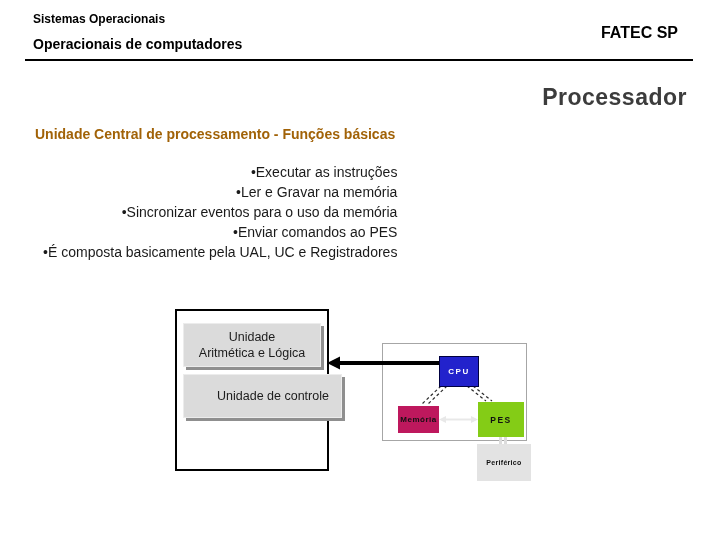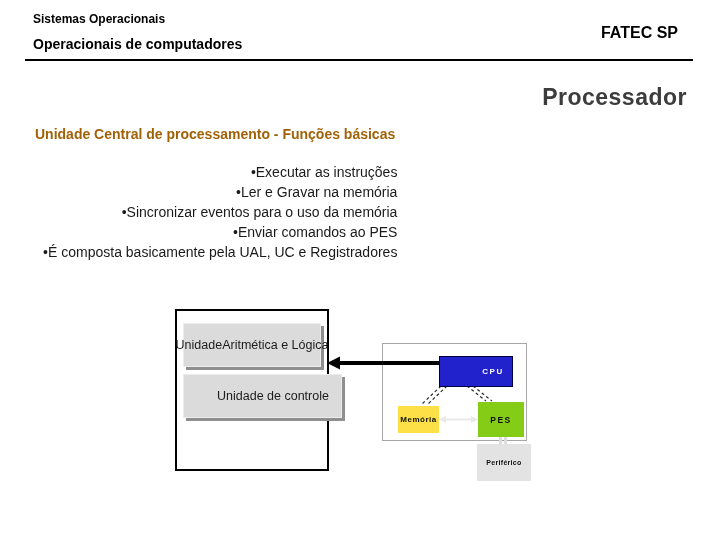--- a/index.html
+++ b/index.html
@@ -57,21 +57,21 @@
   .outer-box {
     position: absolute; left: 175px; top: 309px;
     width: 150px; height: 158px;
     background: #ffffff; border: 2px solid #000000;
     z-index: 1;
   }
   .comp {
     position: absolute; left: 6px; width: 136px;
     background: #dbdbdb; border: 1px solid #ececec;
     box-shadow: 3px 3px 0 #8f8f8f;
-    display: flex; 
+    display: flex; flex-direction: column;
     align-items: center; justify-content: center;
     font-size: 12.5px; color: #1c1c1c; text-align: center;
     line-height: 1.3;
   }
   .comp span { display: block; white-space: nowrap; }
   .comp-ual { top: 12px; height: 42px; }
   .comp-uc  { top: 63px; height: 42px; padding-left: 21px; }
   .comp-reg { top: 113px; height: 36px; }
 
   
@@ -86,25 +86,25 @@
     z-index: 2; pointer-events: none;
   }
   .node {
     position: absolute; z-index: 3;
     display: flex; align-items: center; justify-content: center;
     font-weight: bold; text-align: center;
   }
   .node-cpu {
     left: 439px; top: 356px; width: 38px; height: 29px;
     background: #2222cc; border: 1px solid #000040;
-    color: #ffffff; font-size: 8px; letter-spacing: 1.5px; padding-left: 34px;
+    color: #ffffff; font-size: 8px; letter-spacing: 1.5px;
   }
   .node-mem {
     left: 398px; top: 406px; width: 41px; height: 27px;
-    background: #fde047; color: #111; font-size: 8px; letter-spacing: 0.5px;
+    background: #be185d; color: #111; font-size: 8px; letter-spacing: 0.5px;
   }
   .node-pes {
     left: 478px; top: 402px; width: 46px; height: 35px;
     background: #84cc16; color: #111; font-size: 8.5px; letter-spacing: 1.5px;
   }
   .node-periph {
     left: 477px; top: 444px; width: 54px; height: 37px;
     background: #e3e3e3; color: #111; font-size: 7px; letter-spacing: 0.3px;
   }
 </style>

